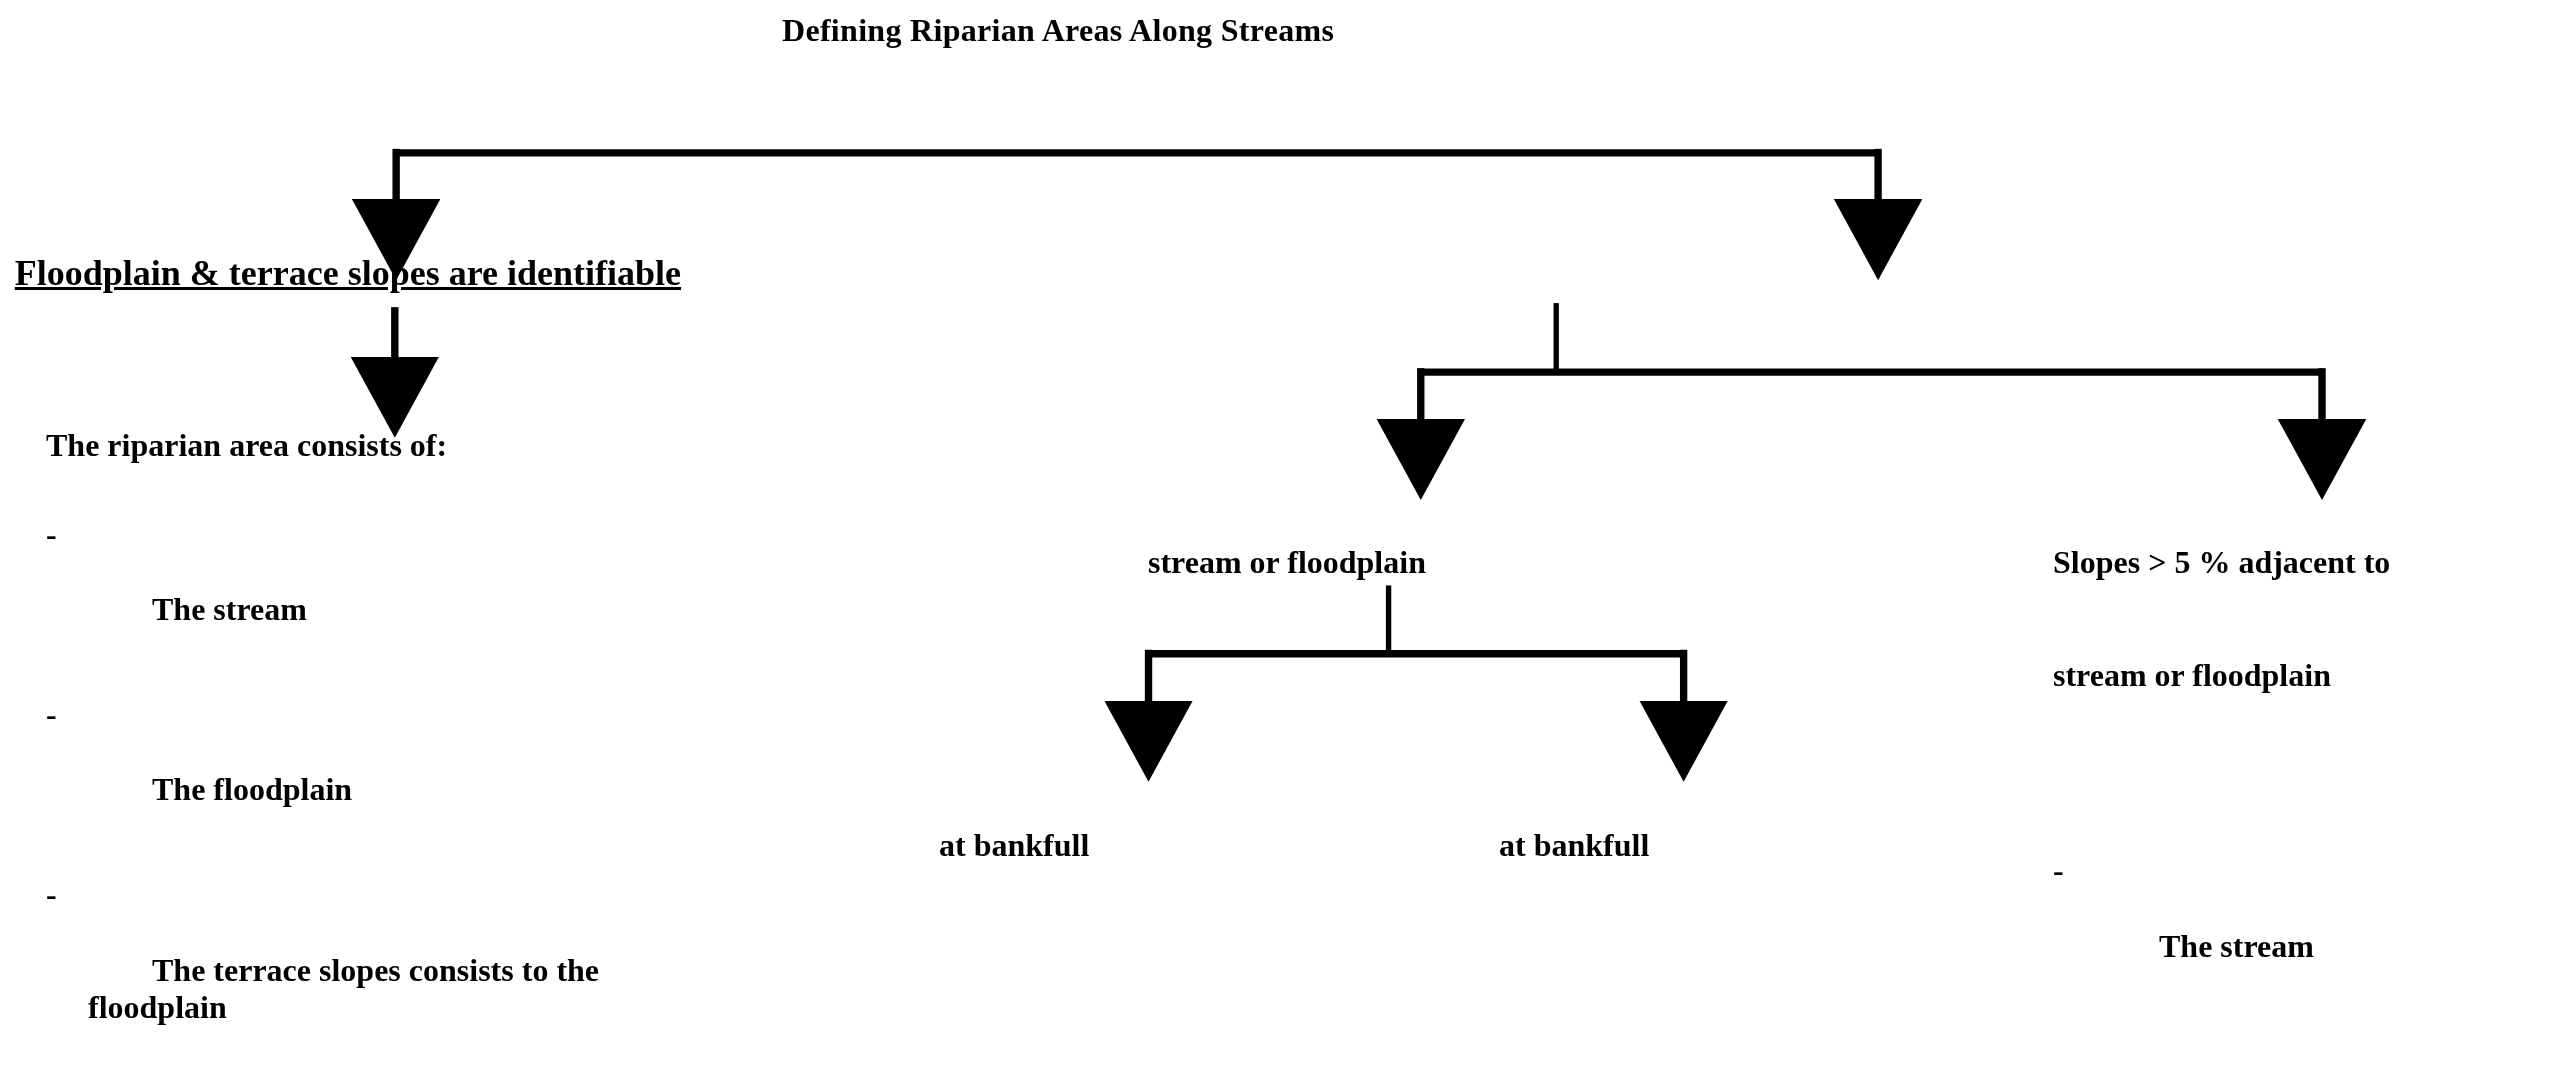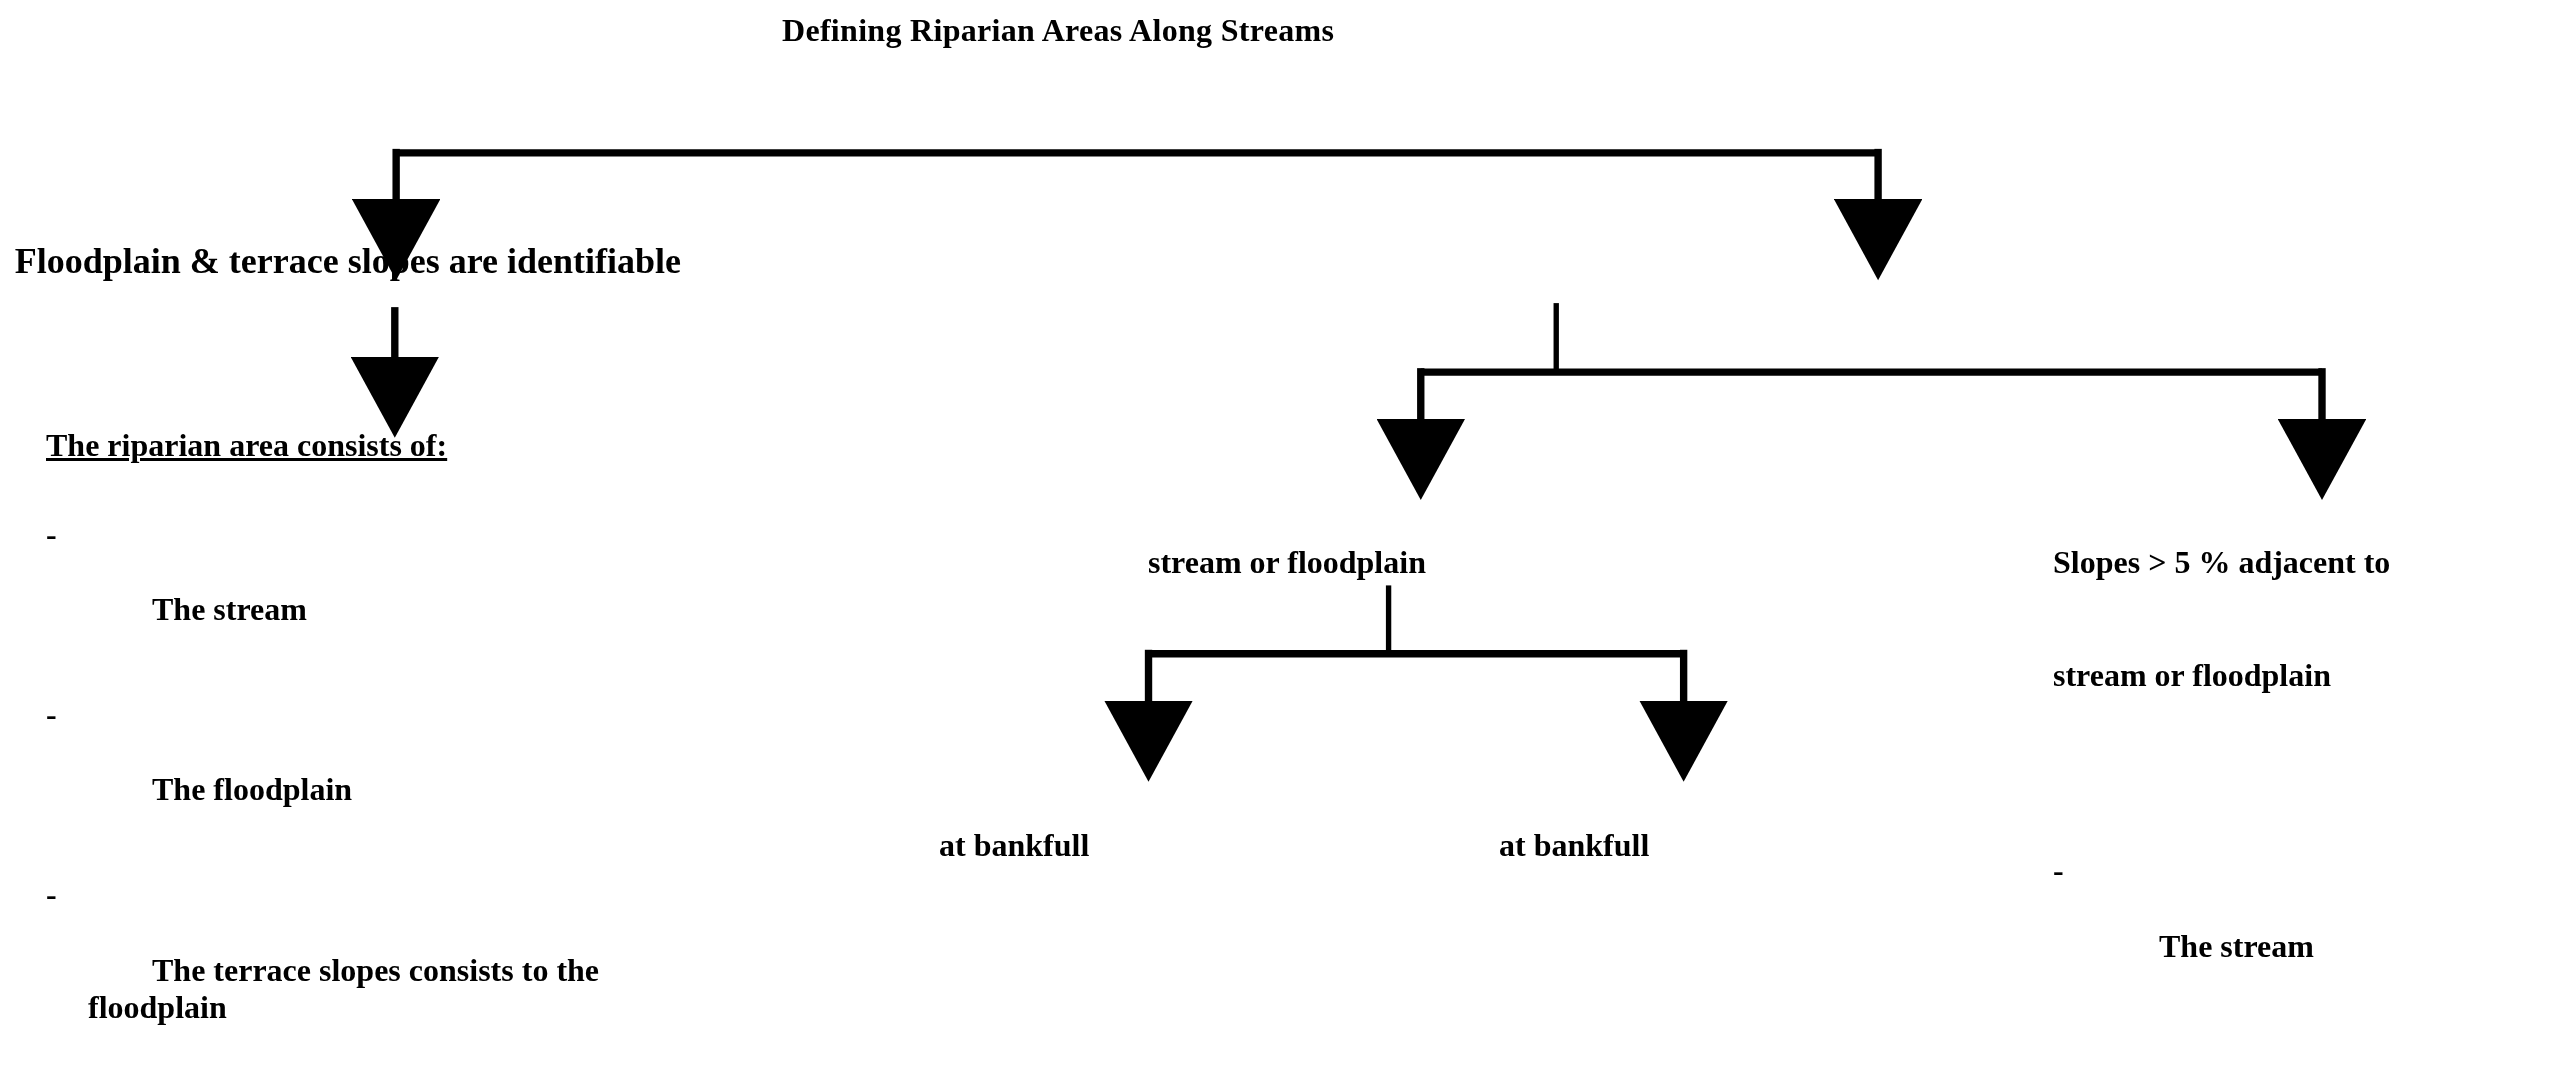--- a/index.html
+++ b/index.html
@@ -40,21 +40,20 @@
     font-size: 32px;
   }
   .leaf-head {
     font-size: 32px;
   }
   .u { text-decoration: underline; text-underline-offset: 2.7px; }
 
   .intro {
     font-size: 32px;
     font-weight: bold;
-    text-decoration: underline;
   }
 
   
   ul.blist {
     list-style: none;
     margin: 0;
     padding: 0;
   }
   ul.blist > li {
     position: relative;
@@ -116,21 +115,21 @@
     <g>
       <path d="M2070,873 L2070,975" stroke="#000000" stroke-width="8" fill="none"></path>
       <path d="M1712,975 L2510,975" stroke="#000000" stroke-width="11" fill="none"></path>
       <path d="M1712,969 L1712,1058" stroke="#000000" stroke-width="11" fill="none" marker-end="url(#arrowhead)"></path>
       <path d="M2510,969 L2510,1058" stroke="#000000" stroke-width="11" fill="none" marker-end="url(#arrowhead)"></path>
     </g>
   </svg>
 
   <div class="node title" style="left:782px; top:12px; width:1073px; text-align:left;">Defining Riparian Areas Along Streams</div>
 
-  <div class="node branch-head" style="left:14.8px; top:240px; width:872px;">Floodplain &amp; terrace slopes are identifiable</div>
+  <div class="node branch-head" style="left:14.8px; top:252px; width:872px;text-decoration:underline;">Floodplain &amp; terrace slopes are identifiable</div>
 
 
   <div class="node" style="left:46px; top:402px; width:885px;">
     <div class="intro">The riparian area consists of:</div>
     <ul class="blist indent-1">
       <li>
         <span class="dash">-</span>
         <span>The stream</span>
       </li>
       <li>

